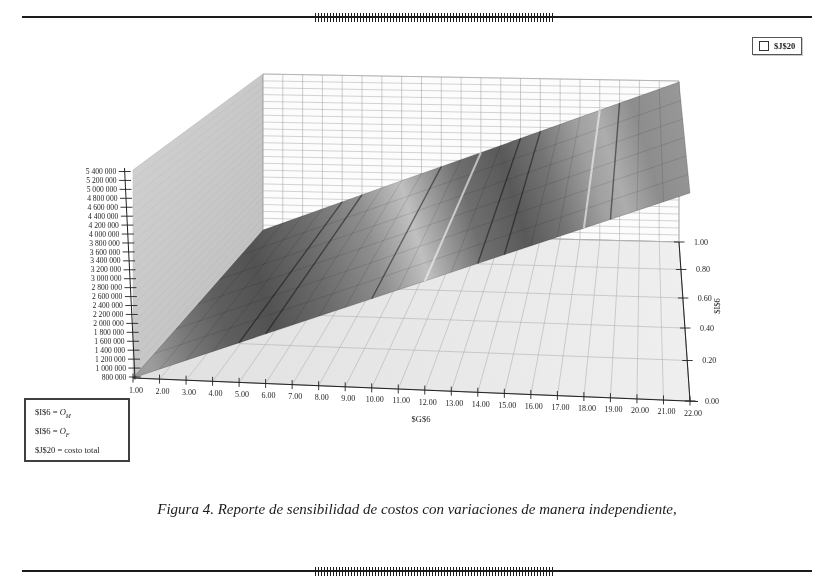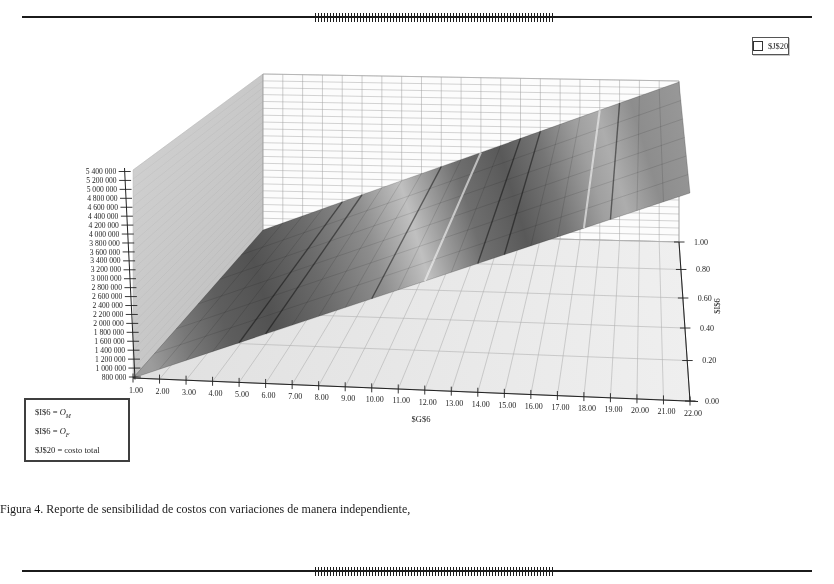--- a/index.html
+++ b/index.html
@@ -10,36 +10,37 @@
   .rule{position:absolute;left:22px;width:790px;height:0;border-top:2px solid #1b1b1b;}
   .rule-top{top:16px;}
   .rule-bottom{top:570px;}
   .barcode{
     position:absolute;left:293px;top:-5px;width:238px;height:9px;
     background:repeating-linear-gradient(90deg,#1b1b1b 0 1px,transparent 1px 3px);
   }
   #chart-svg{position:absolute;left:0;top:24px;font-family:"Liberation Serif",serif;}
   .legend{
     position:absolute;left:752px;top:37px;height:16px;border:1px solid #555;
-    background:#fff;display:flex;align-items:center;padding:0 0;gap:5px;
+    background:#fff;display:flex;align-items:center;padding:0 6px;gap:5px;
     box-shadow:1px 1px 0 #c9c9c9;
+    font-weight:bold;
   }
   .legend .swatch{width:8px;height:8px;border:1px solid #333;background:#fff;}
   .legend .label{font-size:8.5px;line-height:1;}
   .infobox{
     position:absolute;left:24px;top:398px;width:106px;height:64px;
     border:2px solid #3f3f3f;background:#fff;box-sizing:border-box;
     padding:7px 0 0 9px;
   }
   .infobox .line{font-size:8.5px;height:19px;white-space:nowrap;}
   .infobox .sym{font-style:italic;}
   .infobox sub{font-size:6px;font-style:italic;}
   .caption{
-    position:absolute;left:0;top:498px;width:834px;text-align:left;
-    font-size:12px;line-height:23px;color:#1c1c1c;
+    position:absolute;left:0;top:498px;width:834px;text-align:center;
+    font-size:15px;line-height:23px;color:#1c1c1c;font-style:italic;
   }
 </style>
 </head>
 <body>
 
 <div class="rule rule-top">
   <div class="barcode"></div>
 </div>
 
 <svg id="chart-svg" width="834" height="470" viewBox="0 0 834 470">

